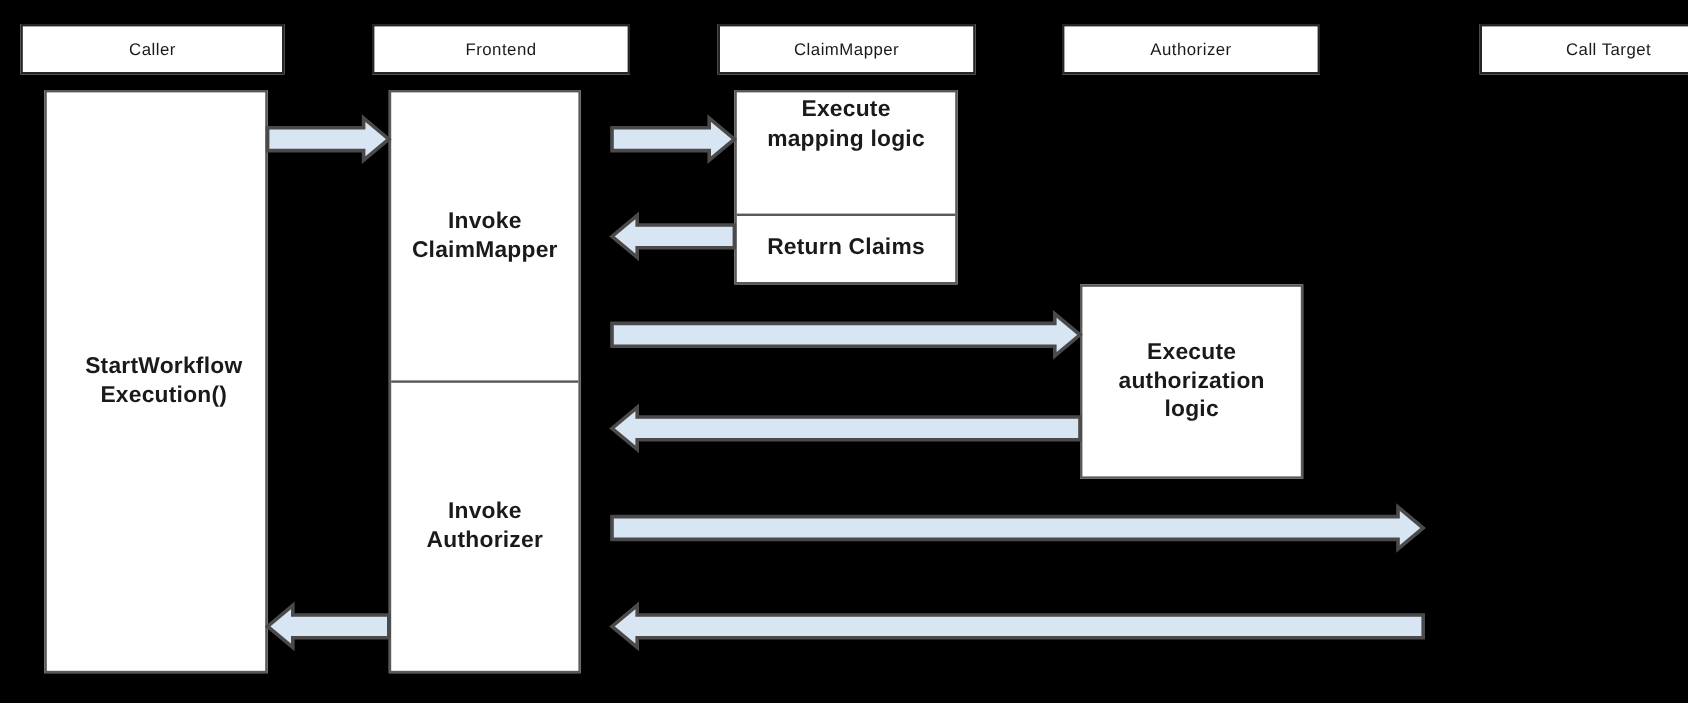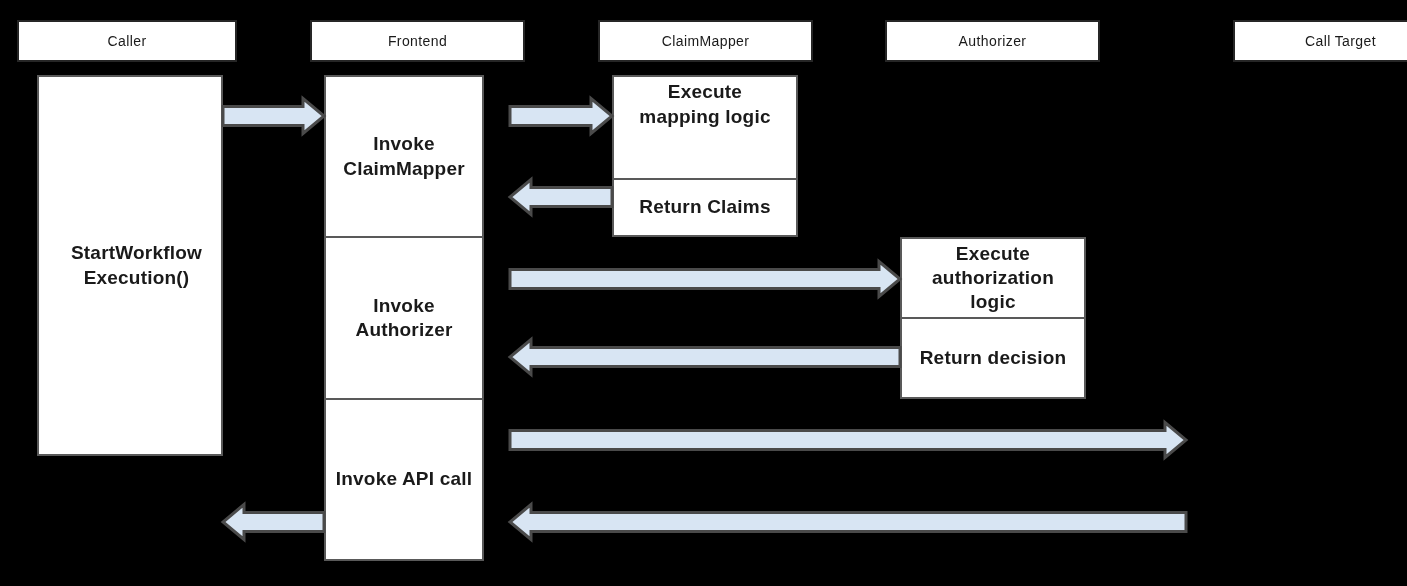--- a/index.html
+++ b/index.html
@@ -54,40 +54,37 @@
     stroke-linejoin: miter;
   }
 </style>
 </head>
 <body>
 
 <div id="canvas">
     <div class="header-box" style="left: 17px; top: 20px; width: 220px; height: 42px;">
       <span>Caller</span>
     </div>
-    <div class="activation-box" style="left: 37px; top: 75px; width: 186px; height: 381px; padding-left: 13px;">
+    <div class="activation-box" style="left: 37px; top: 75px; width: 186px; height: 486px; padding-left: 13px;">
       <div class="section" style="flex: 486 0 0px;">
         <div>StartWorkflow</div>
         <div>Execution()</div>
       </div>
     </div>
     <div class="header-box" style="left: 310px; top: 20px; width: 215px; height: 42px;">
       <span>Frontend</span>
     </div>
     <div class="activation-box" style="left: 324px; top: 75px; width: 160px; height: 486px;">
       <div class="section" style="flex: 162 0 0px;">
         <div>Invoke</div>
         <div>ClaimMapper</div>
       </div>
       <div class="section mid" style="flex: 162 0 0px;">
         <div>Invoke</div>
         <div>Authorizer</div>
-      </div>
-      <div class="section mid" style="flex: 162 0 0px;">
-        <div>Invoke API call</div>
       </div>
     </div>
     <div class="header-box" style="left: 598px; top: 20px; width: 215px; height: 42px;">
       <span>ClaimMapper</span>
     </div>
     <div class="activation-box" style="left: 612px; top: 75px; width: 186px; height: 162px;">
       <div class="section" style="flex: 81 0 0px;">
         <div>Execute</div>
         <div>mapping logic</div>
       </div>
@@ -96,23 +93,20 @@
       </div>
     </div>
     <div class="header-box" style="left: 885px; top: 20px; width: 215px; height: 42px;">
       <span>Authorizer</span>
     </div>
     <div class="activation-box" style="left: 900px; top: 237px; width: 186px; height: 162px;">
       <div class="section" style="flex: 81 0 0px;">
         <div>Execute</div>
         <div>authorization</div>
         <div>logic</div>
-      </div>
-      <div class="section mid" style="flex: 81 0 0px;">
-        <div>Return decision</div>
       </div>
     </div>
     <div class="header-box" style="left: 1233px; top: 20px; width: 215px; height: 42px;">
       <span>Call Target</span>
     </div>
     <svg class="arrow" width="101" height="40" style="left: 223px; top: 96px;">
       <polygon points="0,10.5 80,10.5 80,2.5 101,20 80,37.5 80,29.5 0,29.5"></polygon>
     </svg>
     <svg class="arrow" width="102" height="40" style="left: 510px; top: 96px;">
       <polygon points="0,10.5 81,10.5 81,2.5 102,20 81,37.5 81,29.5 0,29.5"></polygon>

